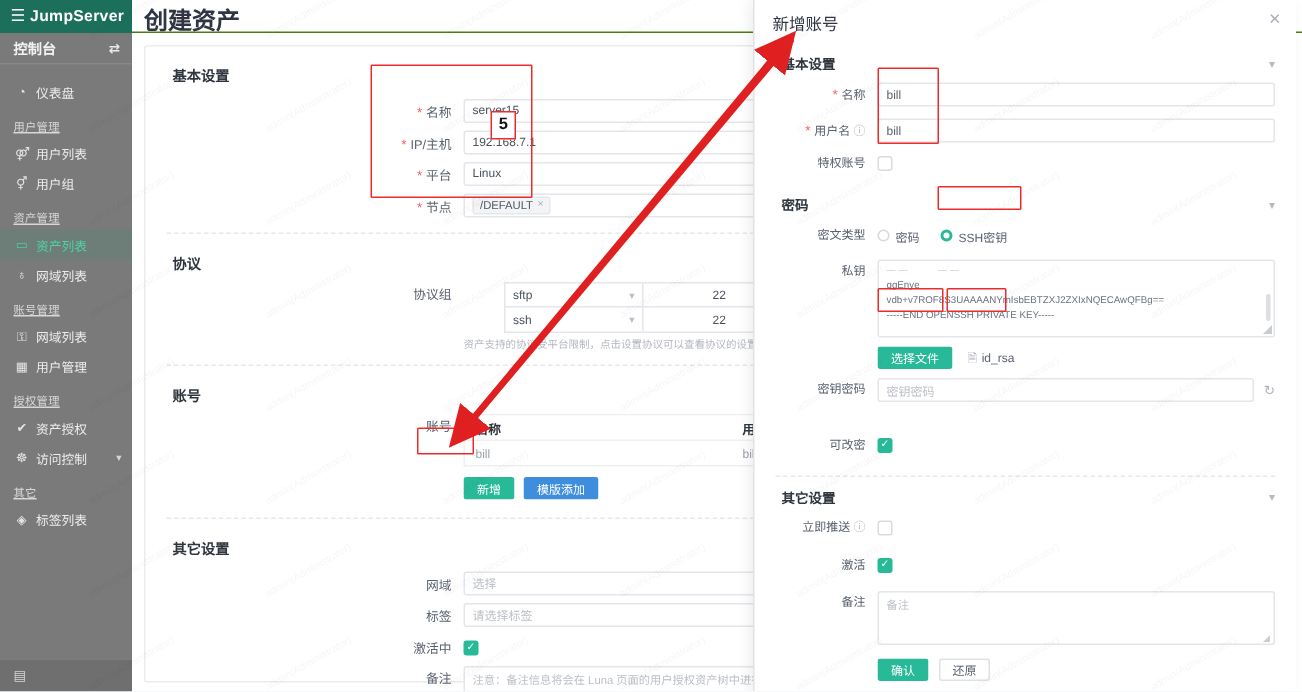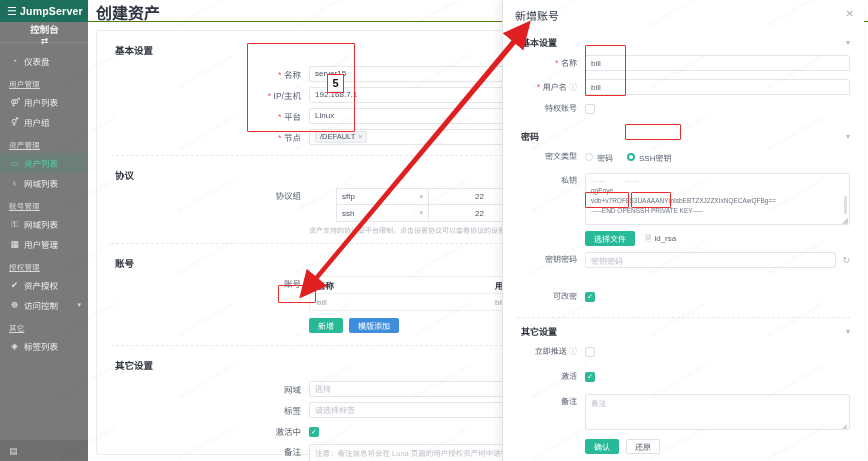--- a/index.html
+++ b/index.html
@@ -51,21 +51,20 @@
   }
   .sb-logo .glyph { font-size: 11px; line-height: 1; }
   .sb-console {
     height: 21px;
     display: flex; align-items: center; justify-content: space-between;
     padding: 0 8px 0 9px;
     color: #f2f2f2;
     font-size: 9.5px;
     font-weight: bold;
     border-bottom: 1px solid rgba(255,255,255,0.10);
-    flex-direction: column;
   }
   .sb-console .swap { font-size: 9px; color: #e8e8e8; }
   .sb-scroll { height: 396px; overflow: hidden; padding-top: 6px; }
   .sb-group {
     font-size: 7.5px;
     color: #d8d8d8;
     padding: 7px 0 3px 9px;
     letter-spacing: .2px;
     text-decoration: underline;
   }

